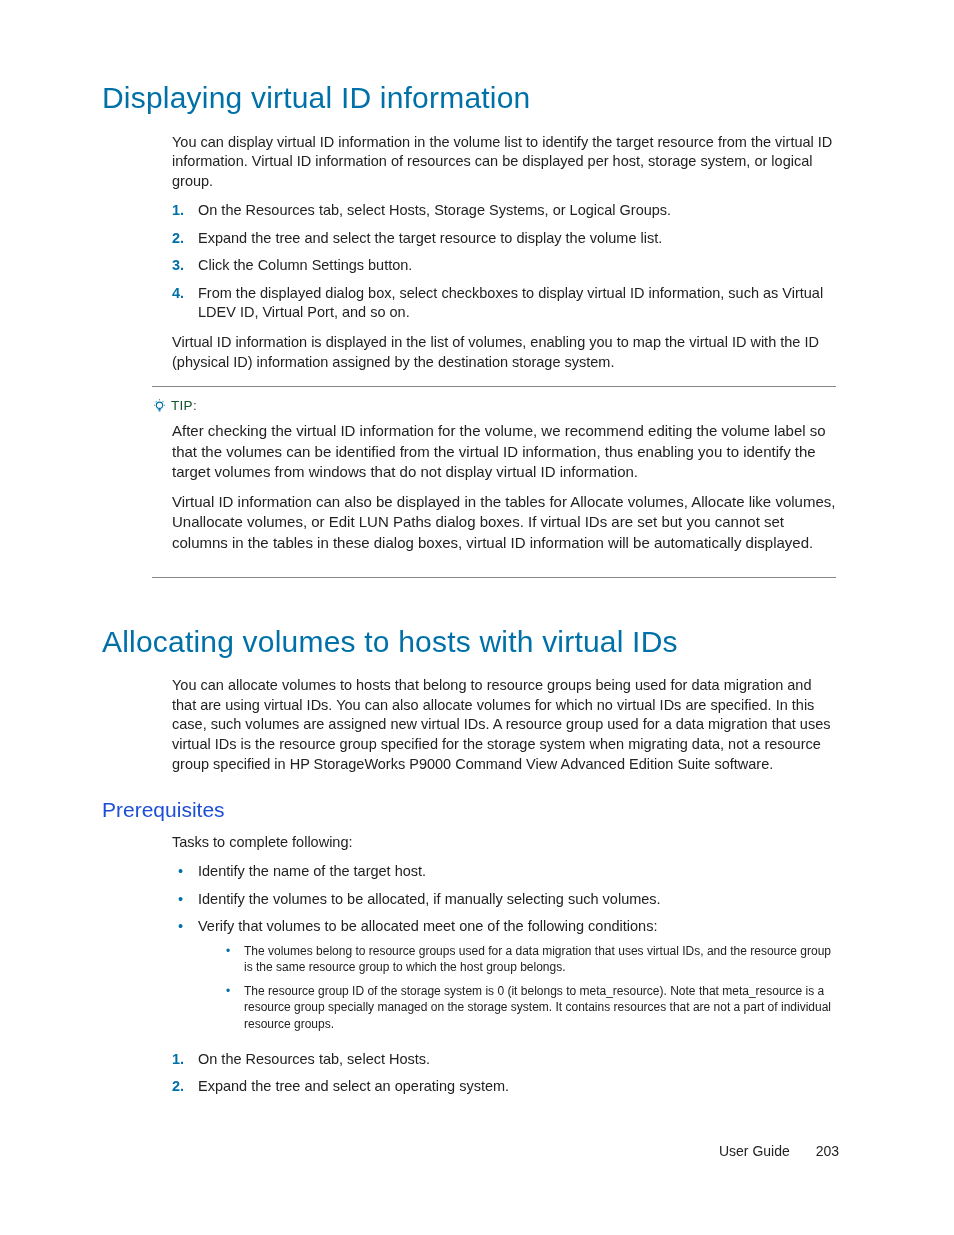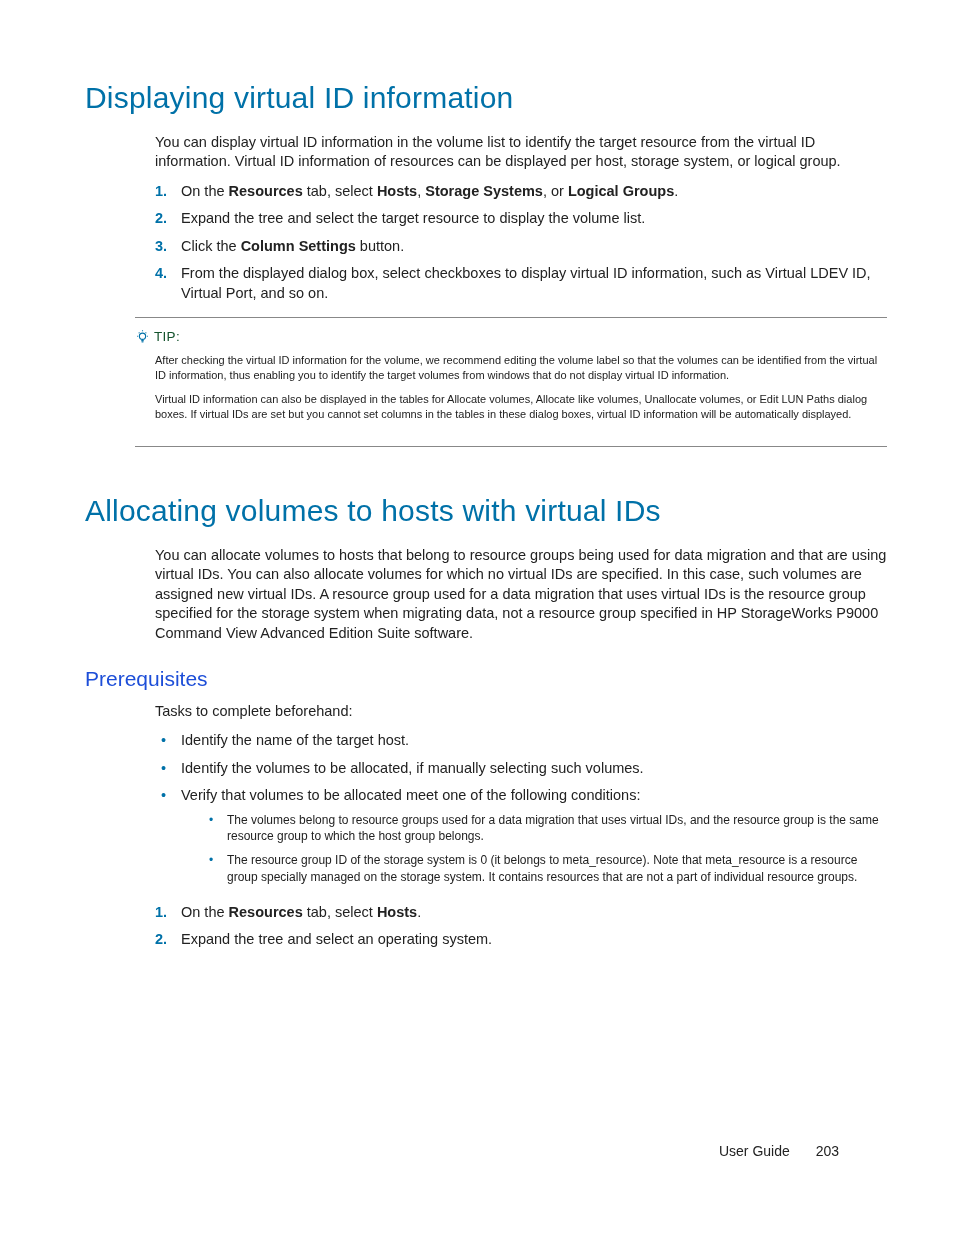--- a/index.html
+++ b/index.html
@@ -7,21 +7,22 @@
     padding: 0;
     font-family: Arial, Helvetica, sans-serif;
     background: #fff;
     color: #222;
     width: 954px;
     height: 1235px;
     position: relative;
     line-height: 1.35;
   }
   .page {
-    padding: 78px 67px 0 85px;
+    padding: 78px 118px 0 85px;
+    margin-left: 17px;
   }
   h1.section-title {
     font-family: "Segoe UI Light", "Helvetica Neue", Arial, sans-serif;
     font-weight: 300;
     font-size: 30px;
     color: #0071a8;
     margin: 0 0 14px 0;
     letter-spacing: 0.2px;
   }
   h2.subhead {
@@ -85,41 +86,41 @@
   }
   ul.nested > li::before {
     content: "•";
     color: #0071a8;
     width: 22px;
     flex: 0 0 22px;
     text-align: left;
     padding-left: 4px;
     box-sizing: border-box;
   }
-  .b { font-weight: bold; }
+  .b { font-weight: normal; }
   .tip-block {
     margin: 14px 0 0 50px;
     border-top: 1px solid #888;
     border-bottom: 1px solid #888;
     padding: 10px 0 14px 0;
   }
   .tip-row {
     display: flex;
     align-items: center;
     margin-bottom: 6px;
   }
   .tip-label {
     color: #14532d;
     font-size: 13.5px;
     letter-spacing: 0.3px;
     margin-left: 4px;
   }
   .tip-block p {
     margin-left: 20px;
-    font-size: 11px;
+    font-size: 15px;
     margin-bottom: 10px;
   }
   .tip-icon {
     width: 15px;
     height: 15px;
     flex: 0 0 15px;
   }
   .footer {
     position: absolute;
     bottom: 74px;
@@ -160,20 +161,21 @@
         <span class="li-content">
           <span>Click the </span><span class="b">Column Settings</span><span> button.</span>
         </span>
       </li>
       <li>
         <span class="num">4.</span>
         <span class="li-content">From the displayed dialog box, select checkboxes to display virtual ID information, such as Virtual LDEV ID, Virtual Port, and so on.</span>
       </li>
     </ol>
 
+    <p>Virtual ID information is displayed in the list of volumes, enabling you to map the virtual ID with the ID (physical ID) information assigned by the destination storage system.</p>
   </div>
 
   <div class="tip-block">
     <div class="tip-row">
       <svg class="tip-icon" viewBox="0 0 24 24" fill="none" stroke="#0071a8" stroke-width="1.8">
         <circle cx="12" cy="10" r="5"></circle>
         <line x1="12" y1="2" x2="12" y2="0.5"></line>
         <line x1="19" y1="10" x2="20.5" y2="10"></line>
         <line x1="5" y1="10" x2="3.5" y2="10"></line>
         <line x1="17" y1="5" x2="18" y2="4"></line>
@@ -190,21 +192,21 @@
   <div class="section2">
     <h1 class="section-title">Allocating volumes to hosts with virtual IDs</h1>
 
     <div class="body-indent">
       <p>You can allocate volumes to hosts that belong to resource groups being used for data migration and that are using virtual IDs. You can also allocate volumes for which no virtual IDs are specified. In this case, such volumes are assigned new virtual IDs. A resource group used for a data migration that uses virtual IDs is the resource group specified for the storage system when migrating data, not a resource group specified in HP StorageWorks P9000 Command View Advanced Edition Suite software.</p>
     </div>
 
     <h2 class="subhead">Prerequisites</h2>
 
     <div class="body-indent">
-      <p>Tasks to complete beforehand:</p>
+      <p>Tasks to complete following:</p>
 
       <ul class="bulleted">
         <li>
             <span class="li-content">Identify the name of the target host.</span>
           </li>
         <li>
             <span class="li-content">Identify the volumes to be allocated, if manually selecting such volumes.</span>
           </li>
         <li>
           <span class="li-content">

